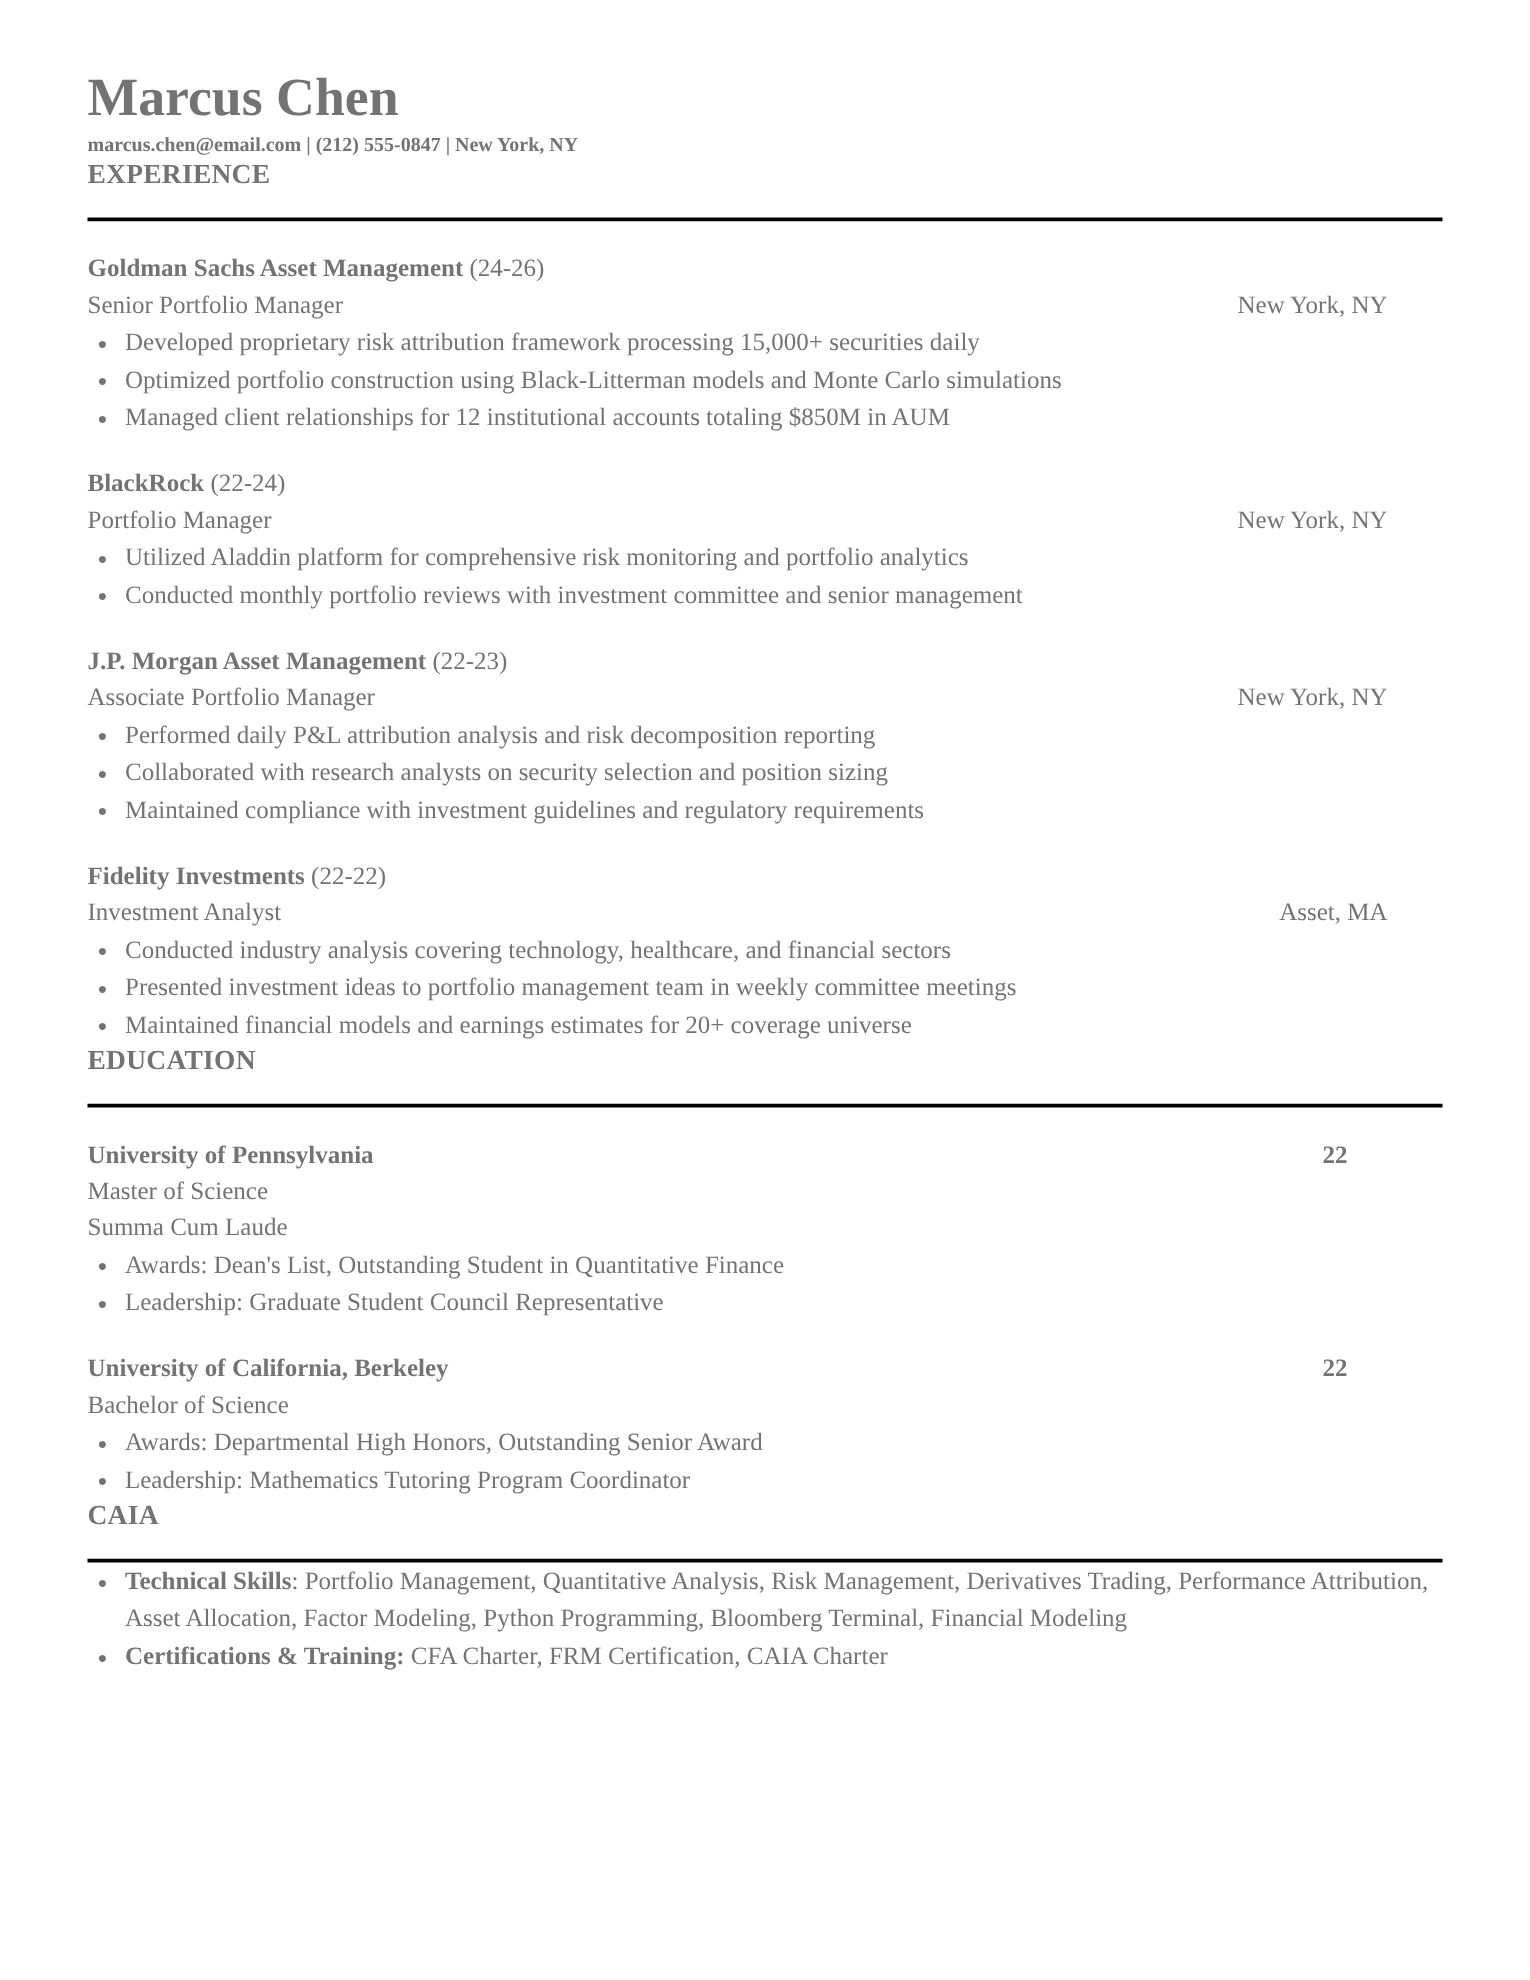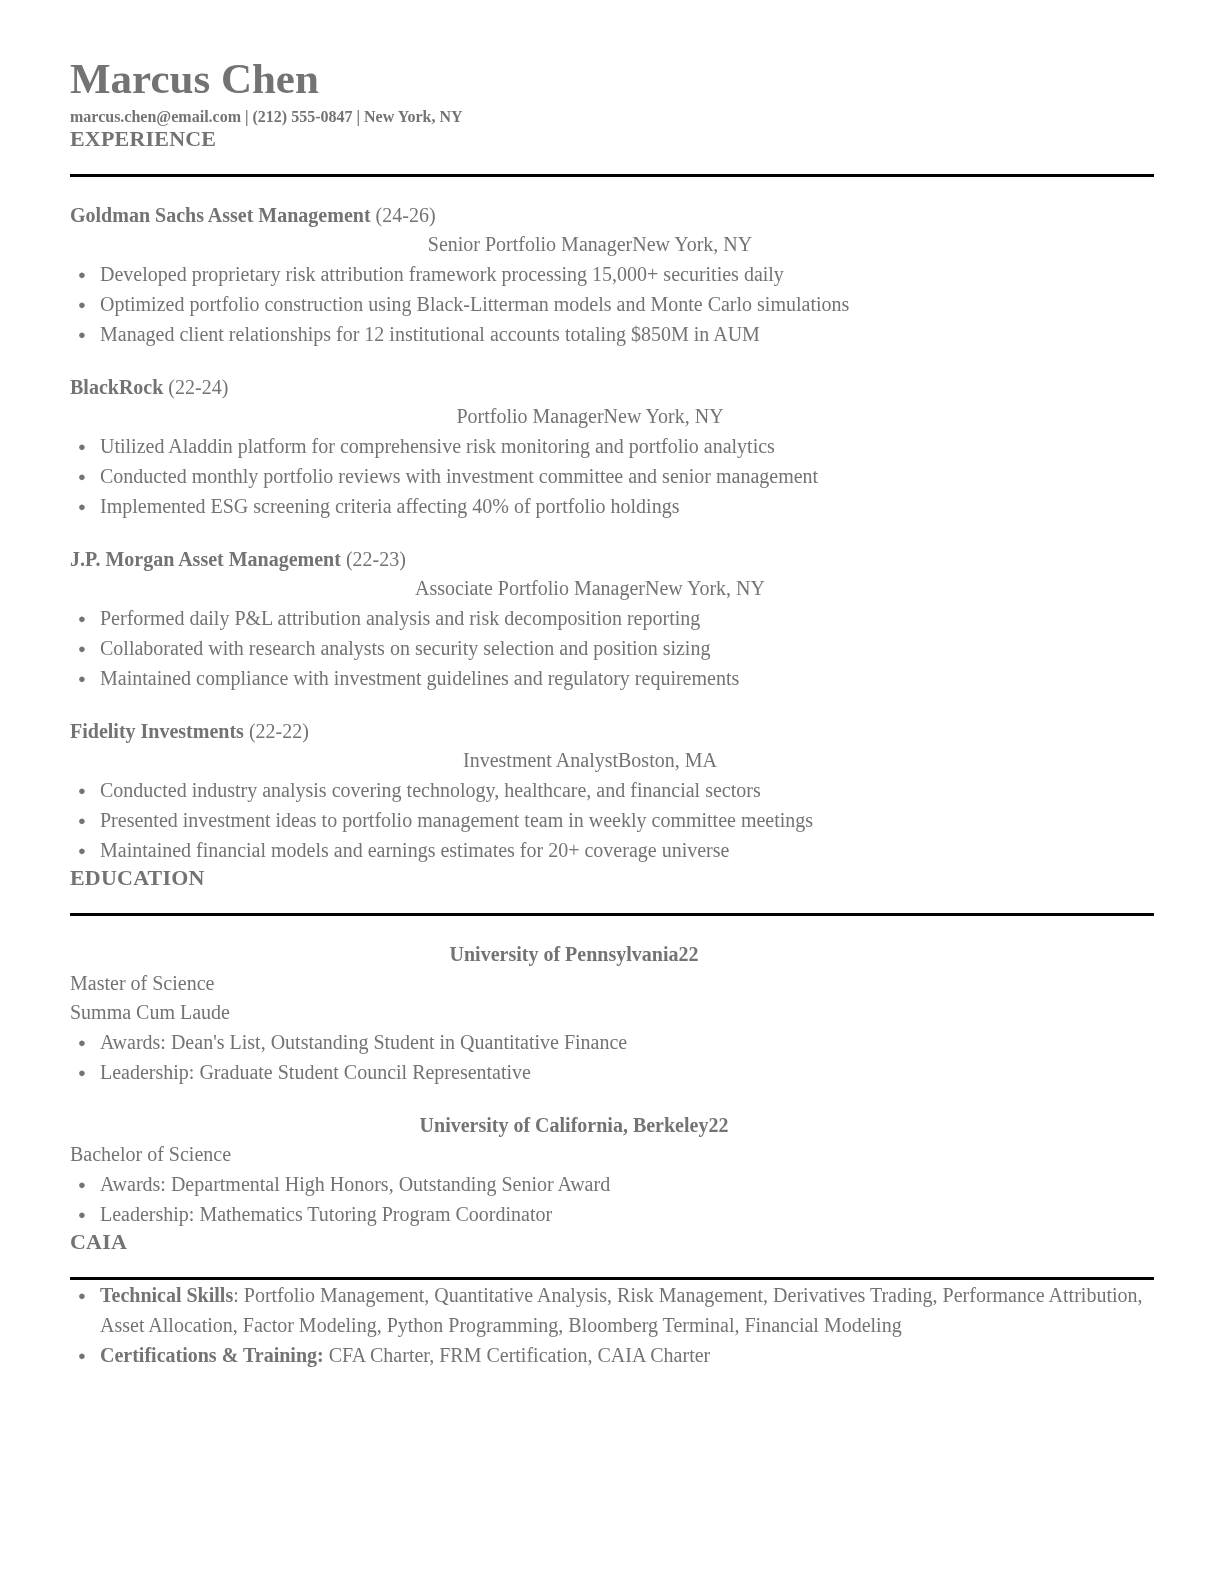--- a/index.html
+++ b/index.html
@@ -13,21 +13,21 @@
   h1.name { font-size:43px; line-height:1.05; margin:0 0 7px 0; font-weight:bold; }
   .contact { font-size:16px; margin:0;font-weight:bold; }
   h2.sec {
     font-size:22px; font-weight:bold; letter-spacing:0.2px;
     margin:0; padding-bottom:22px; border-bottom:3px solid #000;
   }
   .sec-experience { margin-top:26px; }
   .sec-education, .sec-other { margin-top:40px; }
   .entry { margin-top:24px; }
   .row { line-height:29px; }
-  .flexrow { display:flex; justify-content:center; line-height:29px; }
+  .flexrow { display:flex; justify-content:space-between; line-height:29px; }
   .b { font-weight:bold; }
   .loc { padding-right:44px; }
   .year { font-weight:bold; padding-right:76px; }
   ul.bullets { margin:0; padding:0; list-style:none; }
   ul.bullets li {
     position:relative; padding-left:30px; line-height:30px;
   }
   ul.bullets li::before {
     content:"●"; position:absolute; left:8px; top:1px; font-size:13px;
   }
@@ -66,21 +66,20 @@
       <span class="b">BlackRock</span>
       <span>(22-24)</span>
     </div>
     <div class="flexrow">
       <span>Portfolio Manager</span>
       <span class="loc">New York, NY</span>
     </div>
     <ul class="bullets">
       <li><span>Utilized Aladdin platform for comprehensive risk monitoring and portfolio analytics</span></li>
       <li><span>Conducted monthly portfolio reviews with investment committee and senior management</span></li>
-      <li><span>Implemented ESG screening criteria affecting 40% of portfolio holdings</span></li>
     </ul>
   </div>
 
   <div class="entry">
     <div class="row">
       <span class="b">J.P. Morgan Asset Management</span>
       <span>(22-23)</span>
     </div>
     <div class="flexrow">
       <span>Associate Portfolio Manager</span>
@@ -93,21 +92,21 @@
     </ul>
   </div>
 
   <div class="entry">
     <div class="row">
       <span class="b">Fidelity Investments</span>
       <span>(22-22)</span>
     </div>
     <div class="flexrow">
       <span>Investment Analyst</span>
-      <span class="loc">Boston, MA</span>
+      <span class="loc">Asset, MA</span>
     </div>
     <ul class="bullets">
       <li><span>Conducted industry analysis covering technology, healthcare, and financial sectors</span></li>
       <li><span>Presented investment ideas to portfolio management team in weekly committee meetings</span></li>
       <li><span>Maintained financial models and earnings estimates for 20+ coverage universe</span></li>
     </ul>
   </div>
 
   <h2 class="sec sec-education">EDUCATION</h2>
 

